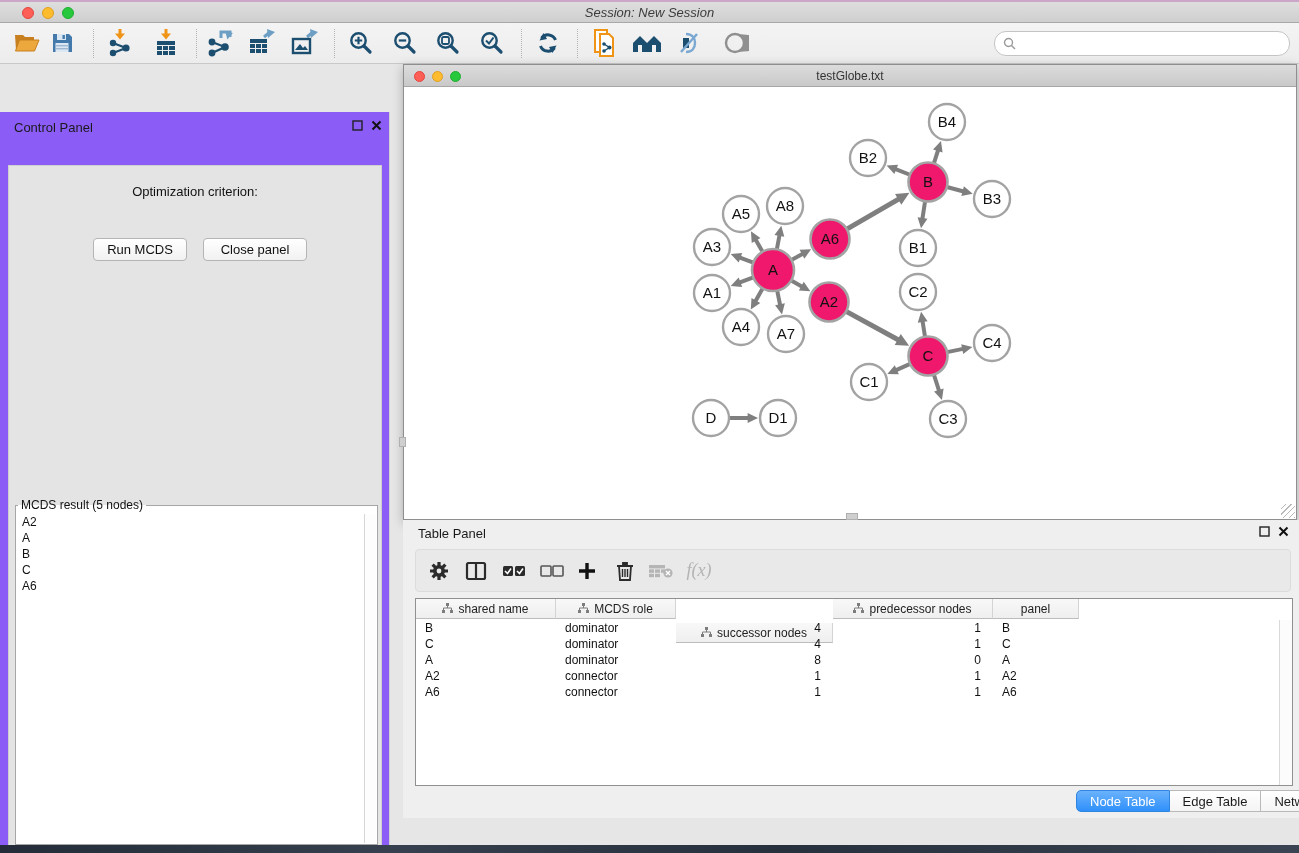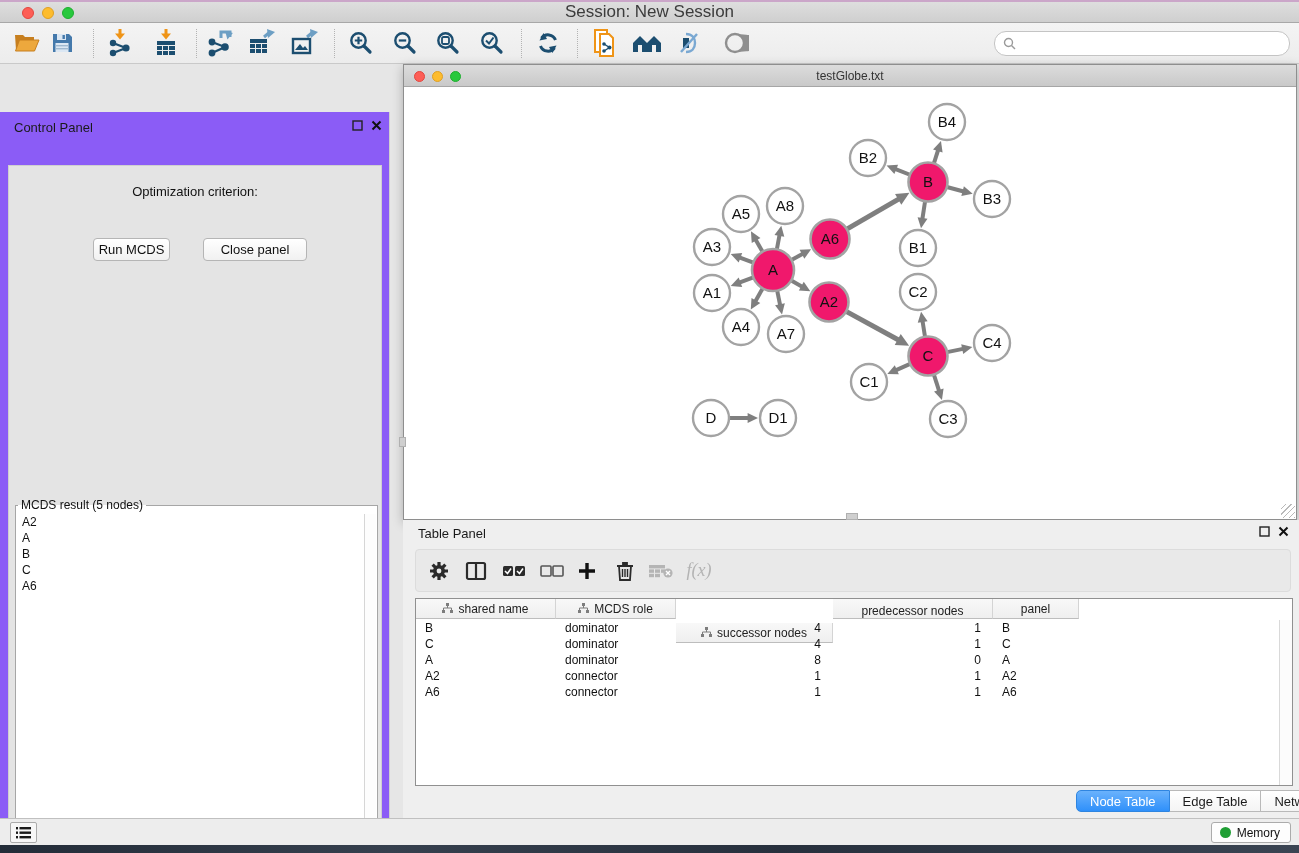--- a/index.html
+++ b/index.html
@@ -6,21 +6,21 @@
   html,body { background:#555; }
   body { font-family:"Liberation Sans","DejaVu Sans",sans-serif; }
   .screen { position:relative; width:1299px; height:853px; background:#e6e6e6; overflow:hidden; }
   .abs { position:absolute; }
 
   
   .desktop-top { left:0; top:0; width:1299px; height:2px; background:#cba6c9; }
   .titlebar { left:0; top:2px; width:1299px; height:21px;
     background:linear-gradient(#dedede,#cfcfcf); border-bottom:1px solid #a8a8a8;
     display:flex; align-items:center; justify-content:center; }
-  .titlebar .title { font-size:17px; color:#3c3c3c; }
+  .titlebar .title { font-size:13px; color:#3c3c3c;font-style:italic; }
   .lights { position:absolute; left:22px; top:5px; display:flex; gap:8px; }
   .light { width:12px; height:12px; border-radius:50%; }
   .light.red{ background:#fd5e56; border:1px solid #e2463f;}
   .light.yellow{ background:#fdbc2e; border:1px solid #dfa023;}
   .light.green{ background:#28c83d; border:1px solid #1eae2f;}
 
   
   .toolbar { left:0; top:23px; width:1299px; height:41px; background:linear-gradient(#f4f4f4,#ececec);
     border-bottom:1px solid #c9c9c9; }
   .tbtn { position:absolute; top:3px; width:34px; height:34px; display:flex; align-items:center; justify-content:center; }
@@ -280,21 +280,21 @@
     <span class="winbtns">
       <svg class="icon" width="11" height="11" viewBox="0 0 11 11">
         <rect x="1" y="1" width="9" height="9" fill="none" stroke="#222" stroke-width="1.4"></rect>
       </svg>
       <svg class="icon" width="11" height="11" viewBox="0 0 11 11">
         <path d="M1.5 1.5 L9.5 9.5 M9.5 1.5 L1.5 9.5" stroke="#111" stroke-width="2"></path>
       </svg>
     </span>
     <div class="cp-content">
       <div class="opt-label">Optimization criterion:</div>
-      <div class="btn" style="left:84px; top:72px; width:77px;">Run MCDS</div>
+      <div class="btn" style="left:84px; top:72px; width:94px;">Run MCDS</div>
       <div class="btn" style="left:194px; top:72px; width:104px;">Close panel</div>
       <fieldset class="result-box">
         <legend>MCDS result (5 nodes)</legend>
         <div class="result-list" id="result-list">
             <div class="result-item">A2</div>
             <div class="result-item">A</div>
             <div class="result-item">B</div>
             <div class="result-item">C</div>
             <div class="result-item">A6</div>
           </div>
@@ -541,21 +541,21 @@
             <svg width="11" height="11" viewBox="0 0 11 11">
               <g fill="#7d7d7d">
                 <rect x="4" y="0" width="3" height="3"></rect>
                 <rect x="0" y="7" width="3" height="3"></rect>
                 <rect x="8" y="7" width="3" height="3"></rect>
               </g>
               <path d="M5.5 3 V5 M1.5 7 V5 H9.5 V7" stroke="#7d7d7d" stroke-width="1" fill="none"></path>
             </svg>
             <span>successor nodes</span>
           </div>
-          <div class="dt-hcell" style="width: 160px; flex-direction: column;">
+          <div class="dt-hcell" style="width: 160px;">
             <svg width="11" height="11" viewBox="0 0 11 11">
               <g fill="#7d7d7d">
                 <rect x="4" y="0" width="3" height="3"></rect>
                 <rect x="0" y="7" width="3" height="3"></rect>
                 <rect x="8" y="7" width="3" height="3"></rect>
               </g>
               <path d="M5.5 3 V5 M1.5 7 V5 H9.5 V7" stroke="#7d7d7d" stroke-width="1" fill="none"></path>
             </svg>
             <span>predecessor nodes</span>
           </div>
@@ -602,33 +602,15 @@
         </div>
       <div class="dt-scroll"></div>
     </div>
     <div class="seg-row tp-tabs" id="tp-tabs">
         <span class="seg active">Node Table</span>
         <span class="seg">Edge Table</span>
         <span class="seg">Network Table</span>
       </div>
   </div>
 
-  <div class="abs statusbar">
-    <span class="list-btn">
-      <svg class="icon" width="15" height="12" viewBox="0 0 15 12">
-        <g fill="#1a1a1a">
-            <rect x="0" y="0" width="2" height="2.4"></rect>
-            <rect x="3.5" y="0" width="11.5" height="2.4"></rect>
-        <rect x="0" y="4.5" width="2" height="2.4"></rect>
-            <rect x="3.5" y="4.5" width="11.5" height="2.4"></rect>
-        <rect x="0" y="9" width="2" height="2.4"></rect>
-            <rect x="3.5" y="9" width="11.5" height="2.4"></rect>
-          </g>
-      </svg>
-    </span>
-    <span class="memory-btn">
-      <span class="memory-dot"></span>
-      <span>Memory</span>
-    </span>
-  </div>
 
   <div class="abs desktop-bottom"></div>
 </div>
 
 </body></html>

